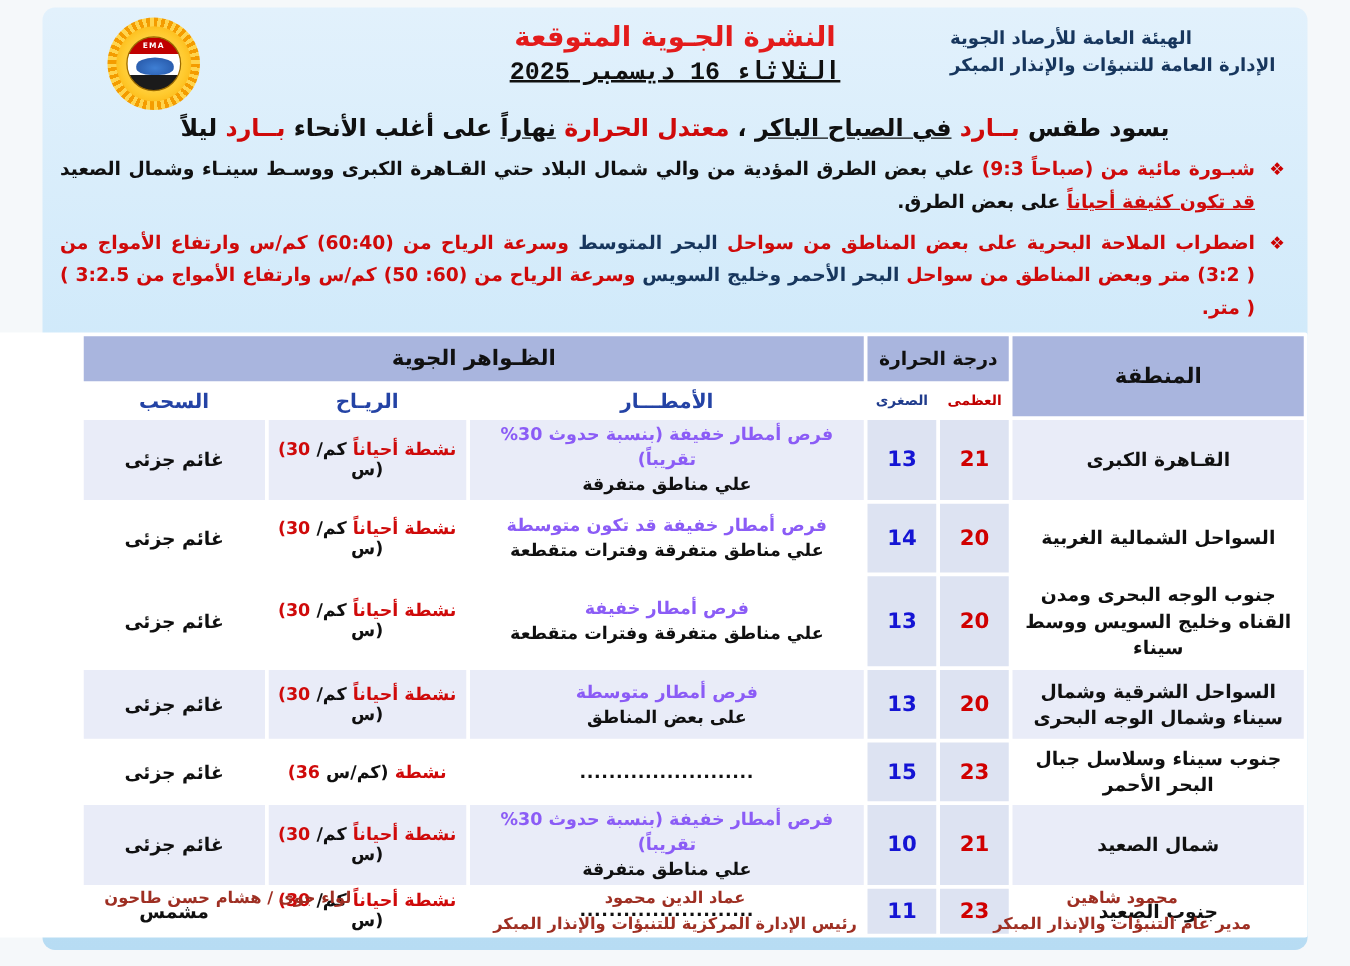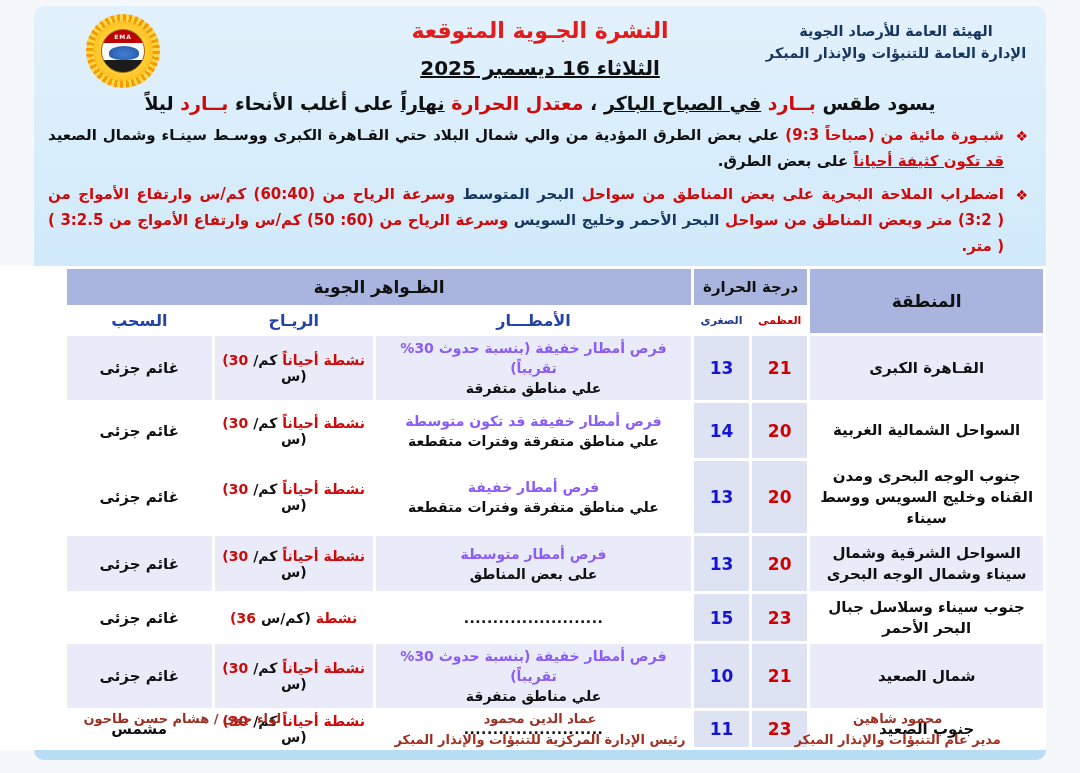--- a/index.html
+++ b/index.html
@@ -14,25 +14,25 @@
   .panel {
     position:absolute; top:6px; right:34px; left:34px; bottom:13px;
     background:linear-gradient(180deg,#e2f1fc 0%,#cfe9fa 38%,#b7dcf3 100%);
     border-radius:10px;
     direction:rtl;
   }
   
   .hdr { position:relative; height:84px; }
   .org {
     position:absolute; right:14px; top:14px; width:272px;
-    text-align:center; color:#17365d; font-size:14.5px; line-height:22px;margin-left:48px;
+    text-align:left; color:#17365d; font-size:14.5px; line-height:22px;margin-left:48px;
   }
   .title-wrap { position:absolute; left:50%; top:12px; transform:translateX(-50%); text-align:center; white-space:nowrap; }
   .title-main { color:#e31b1b; font-size:22px; }
-  .title-date { color:#101010; font-size:20px; text-decoration:underline; margin-top:13px; }
+  .title-date { color:#101010; font-size:20px; text-decoration:underline; margin-top:1px;font-family:Liberation Mono, monospace; }
   .logo { position:absolute; left:52px; top:8px; width:74px; height:74px; }
   .rays {
     position:absolute; inset:0; border-radius:50%;
     background:repeating-conic-gradient(#f49c00 0deg 5deg, #ffd44d 5deg 10deg);
   }
   .core {
     position:absolute; left:7px; top:7px; width:60px; height:60px; border-radius:50%;
     background:radial-gradient(circle,#ffe289 0%,#ffca2e 60%,#f7a600 100%);
   }
   .flag {

